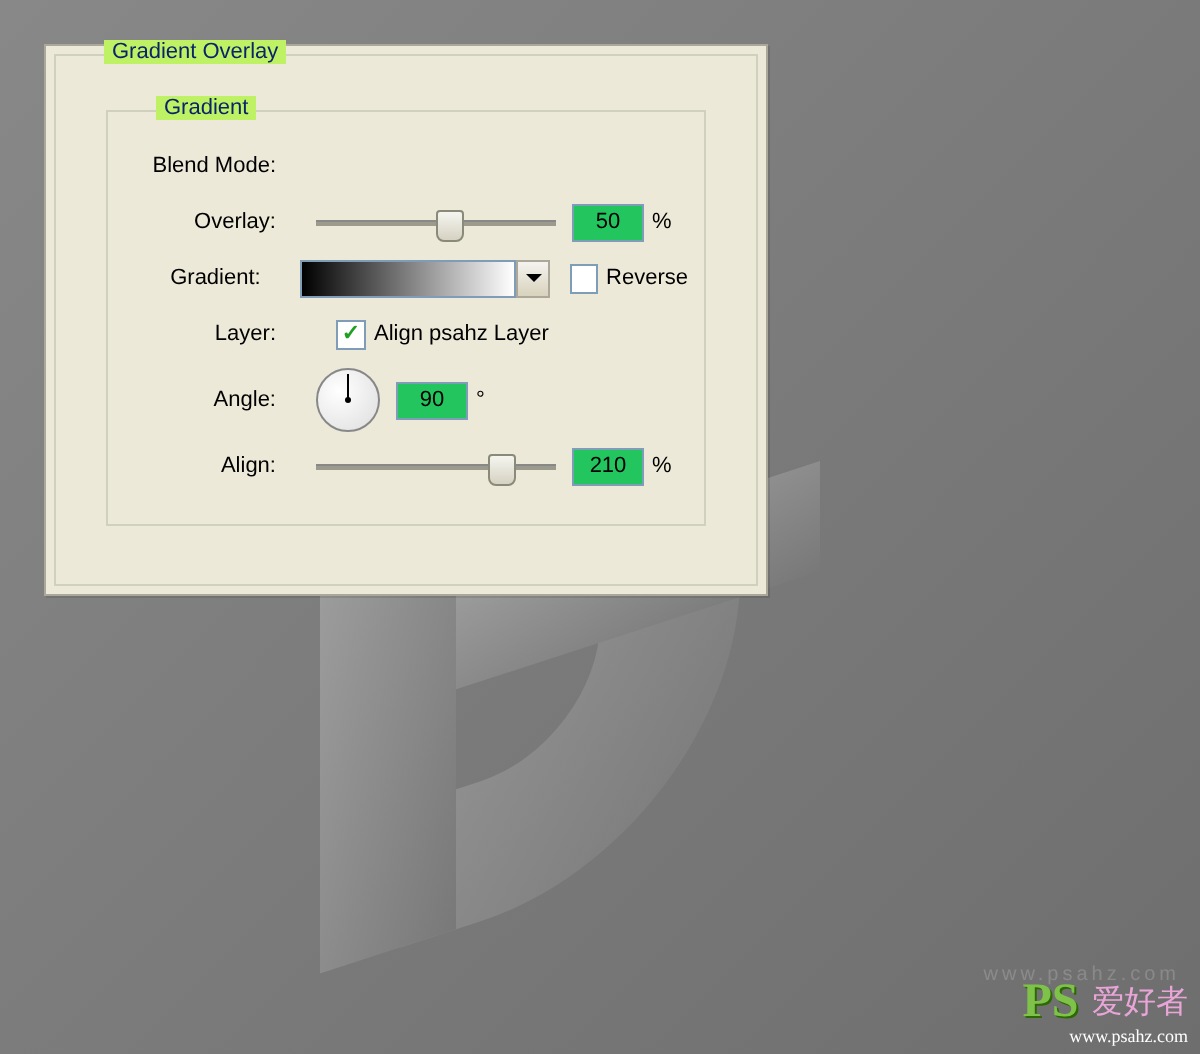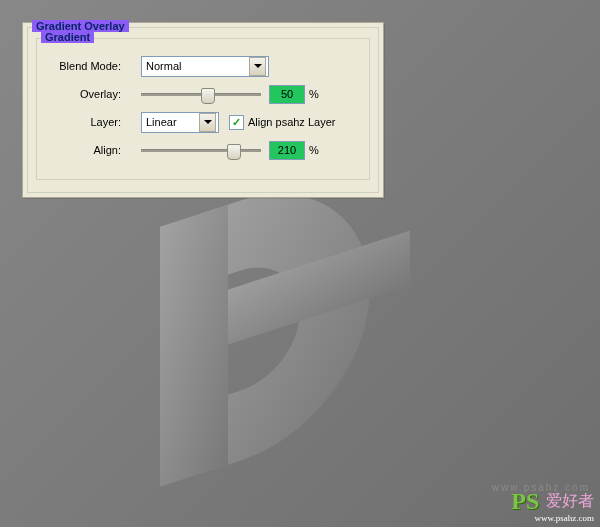--- a/index.html
+++ b/index.html
@@ -33,29 +33,29 @@
 }
 .fieldset {
   border: 1px solid #d0d0bf;
   margin: 4px;
   padding: 10px 8px 12px 8px;
   position: relative;
 }
 .fieldset > .legend {
   position: absolute;
   top: -8px;
-  left: 4px;
-  background: #8b5cf6;
+  left: 24px;
+  background: #bef264;
   padding: 0 4px;
   color: #0a246a;
-  font-weight: bold;
+  font-weight: normal;
   font-size: 11px;
 }
 .fieldset.inner {
-  margin: 0;
+  margin: 17px;
 }
 .row {
   display: flex;
   align-items: center;
   margin: 6px 0;
   min-height: 22px;
 }
 .label {
   width: 76px;
   text-align: right;
@@ -232,53 +232,60 @@
 </div>
 
 <div class="dialog">
   <div class="fieldset">
     <span class="legend">Gradient Overlay</span>
     <div class="fieldset inner">
       <span class="legend">Gradient</span>
 
       <div class="row">
         <span class="label">Blend Mode:</span>
-        <div class="select blend">
-          <span>Normal</span>
-          <span class="chevbtn">
-              <span class="chev"></span>
-            </span>
-        </div>
       </div>
 
       <div class="row">
         <span class="label">Overlay:</span>
         <div class="slider">
           <div class="track"></div>
           <div class="thumb" style="left:50%"></div>
         </div>
         <span class="numbox">50</span>
         <span class="unit">%</span>
       </div>
 
-
-      <div class="row">
-        <span class="label">Layer:</span>
-        <div class="select style">
-          <span>Linear</span>
+      <div class="row">
+        <span class="label">Gradient:</span>
+        <span class="gradient-wrap">
+          <span class="gradient-swatch"></span>
           <span class="chevbtn">
               <span class="chev"></span>
             </span>
-        </div>
+        </span>
+        <span class="checkbox"></span>
+        <span>Reverse</span>
+      </div>
+
+      <div class="row">
+        <span class="label">Layer:</span>
         <span class="checkbox">
           <span class="checkmark">✓</span>
         </span>
         <span>Align psahz Layer</span>
       </div>
 
+      <div class="row">
+        <span class="label">Angle:</span>
+        <span class="angle-dial">
+          <span class="needle"></span>
+        </span>
+        <span class="numbox">90</span>
+        <span class="unit">°</span>
+      </div>
 
       <div class="row">
         <span class="label">Align:</span>
         <div class="slider">
           <div class="track"></div>
           <div class="thumb" style="left:72%"></div>
         </div>
         <span class="numbox">210</span>
         <span class="unit">%</span>
       </div>

